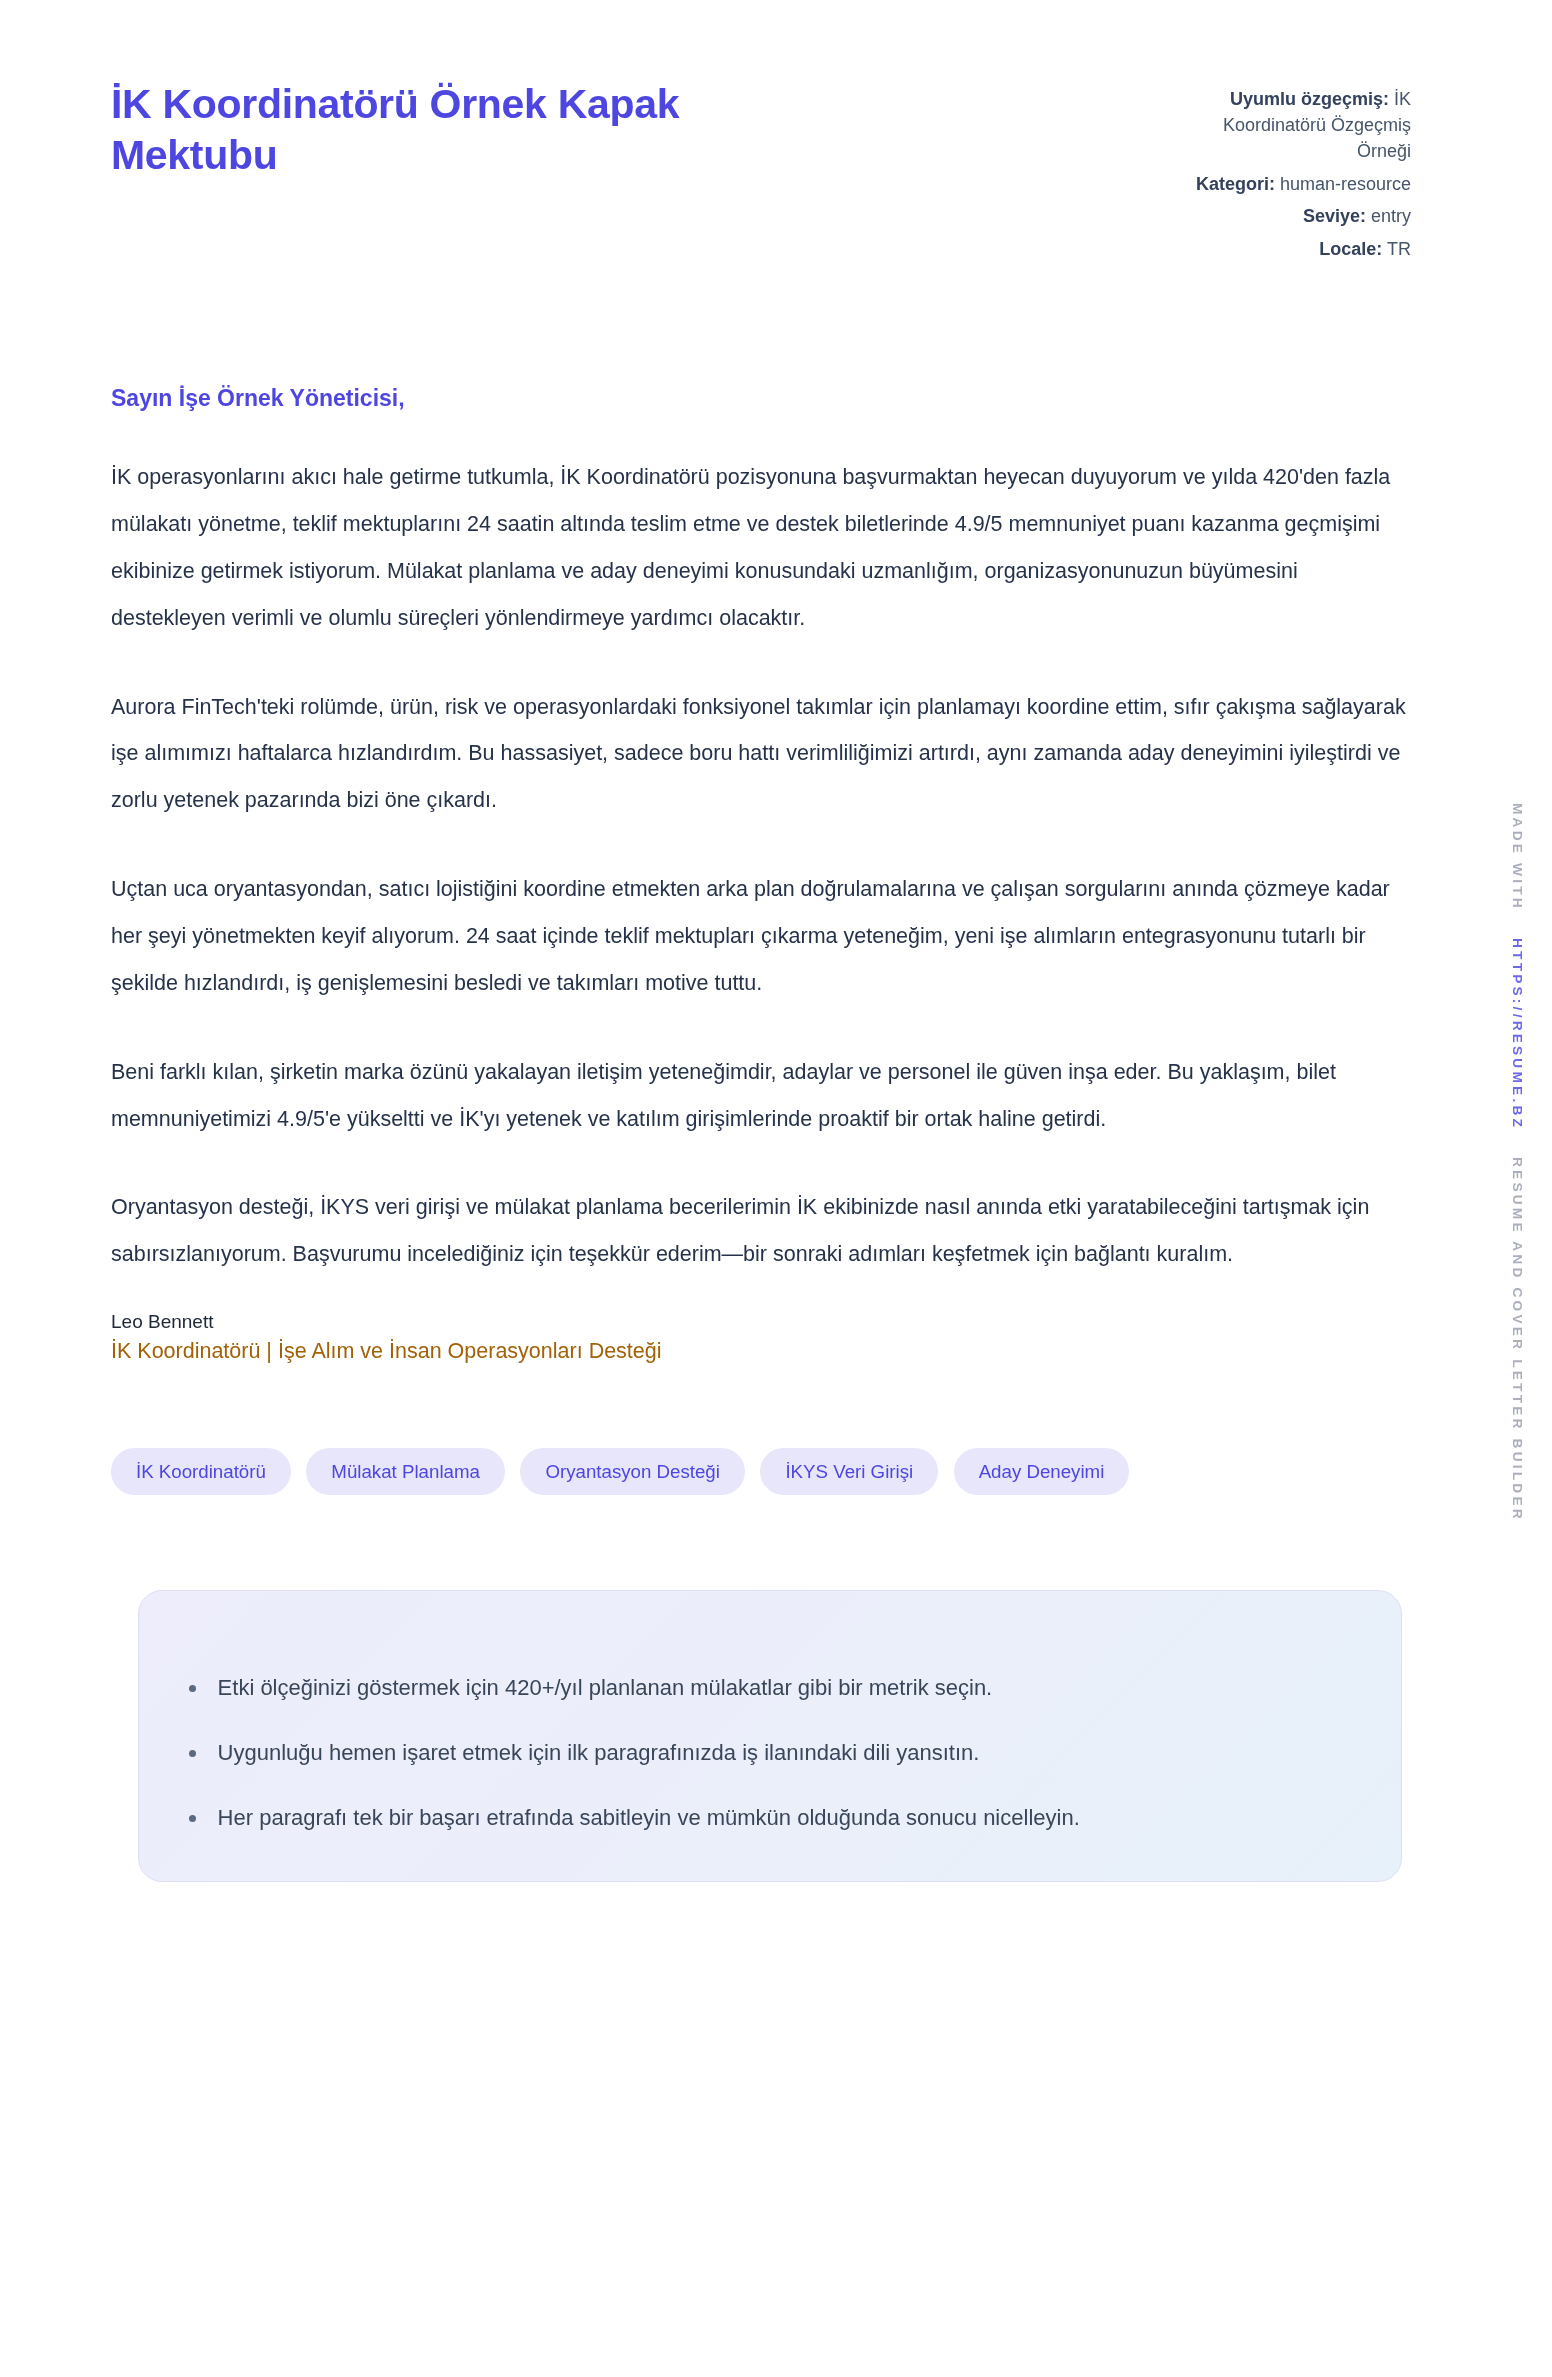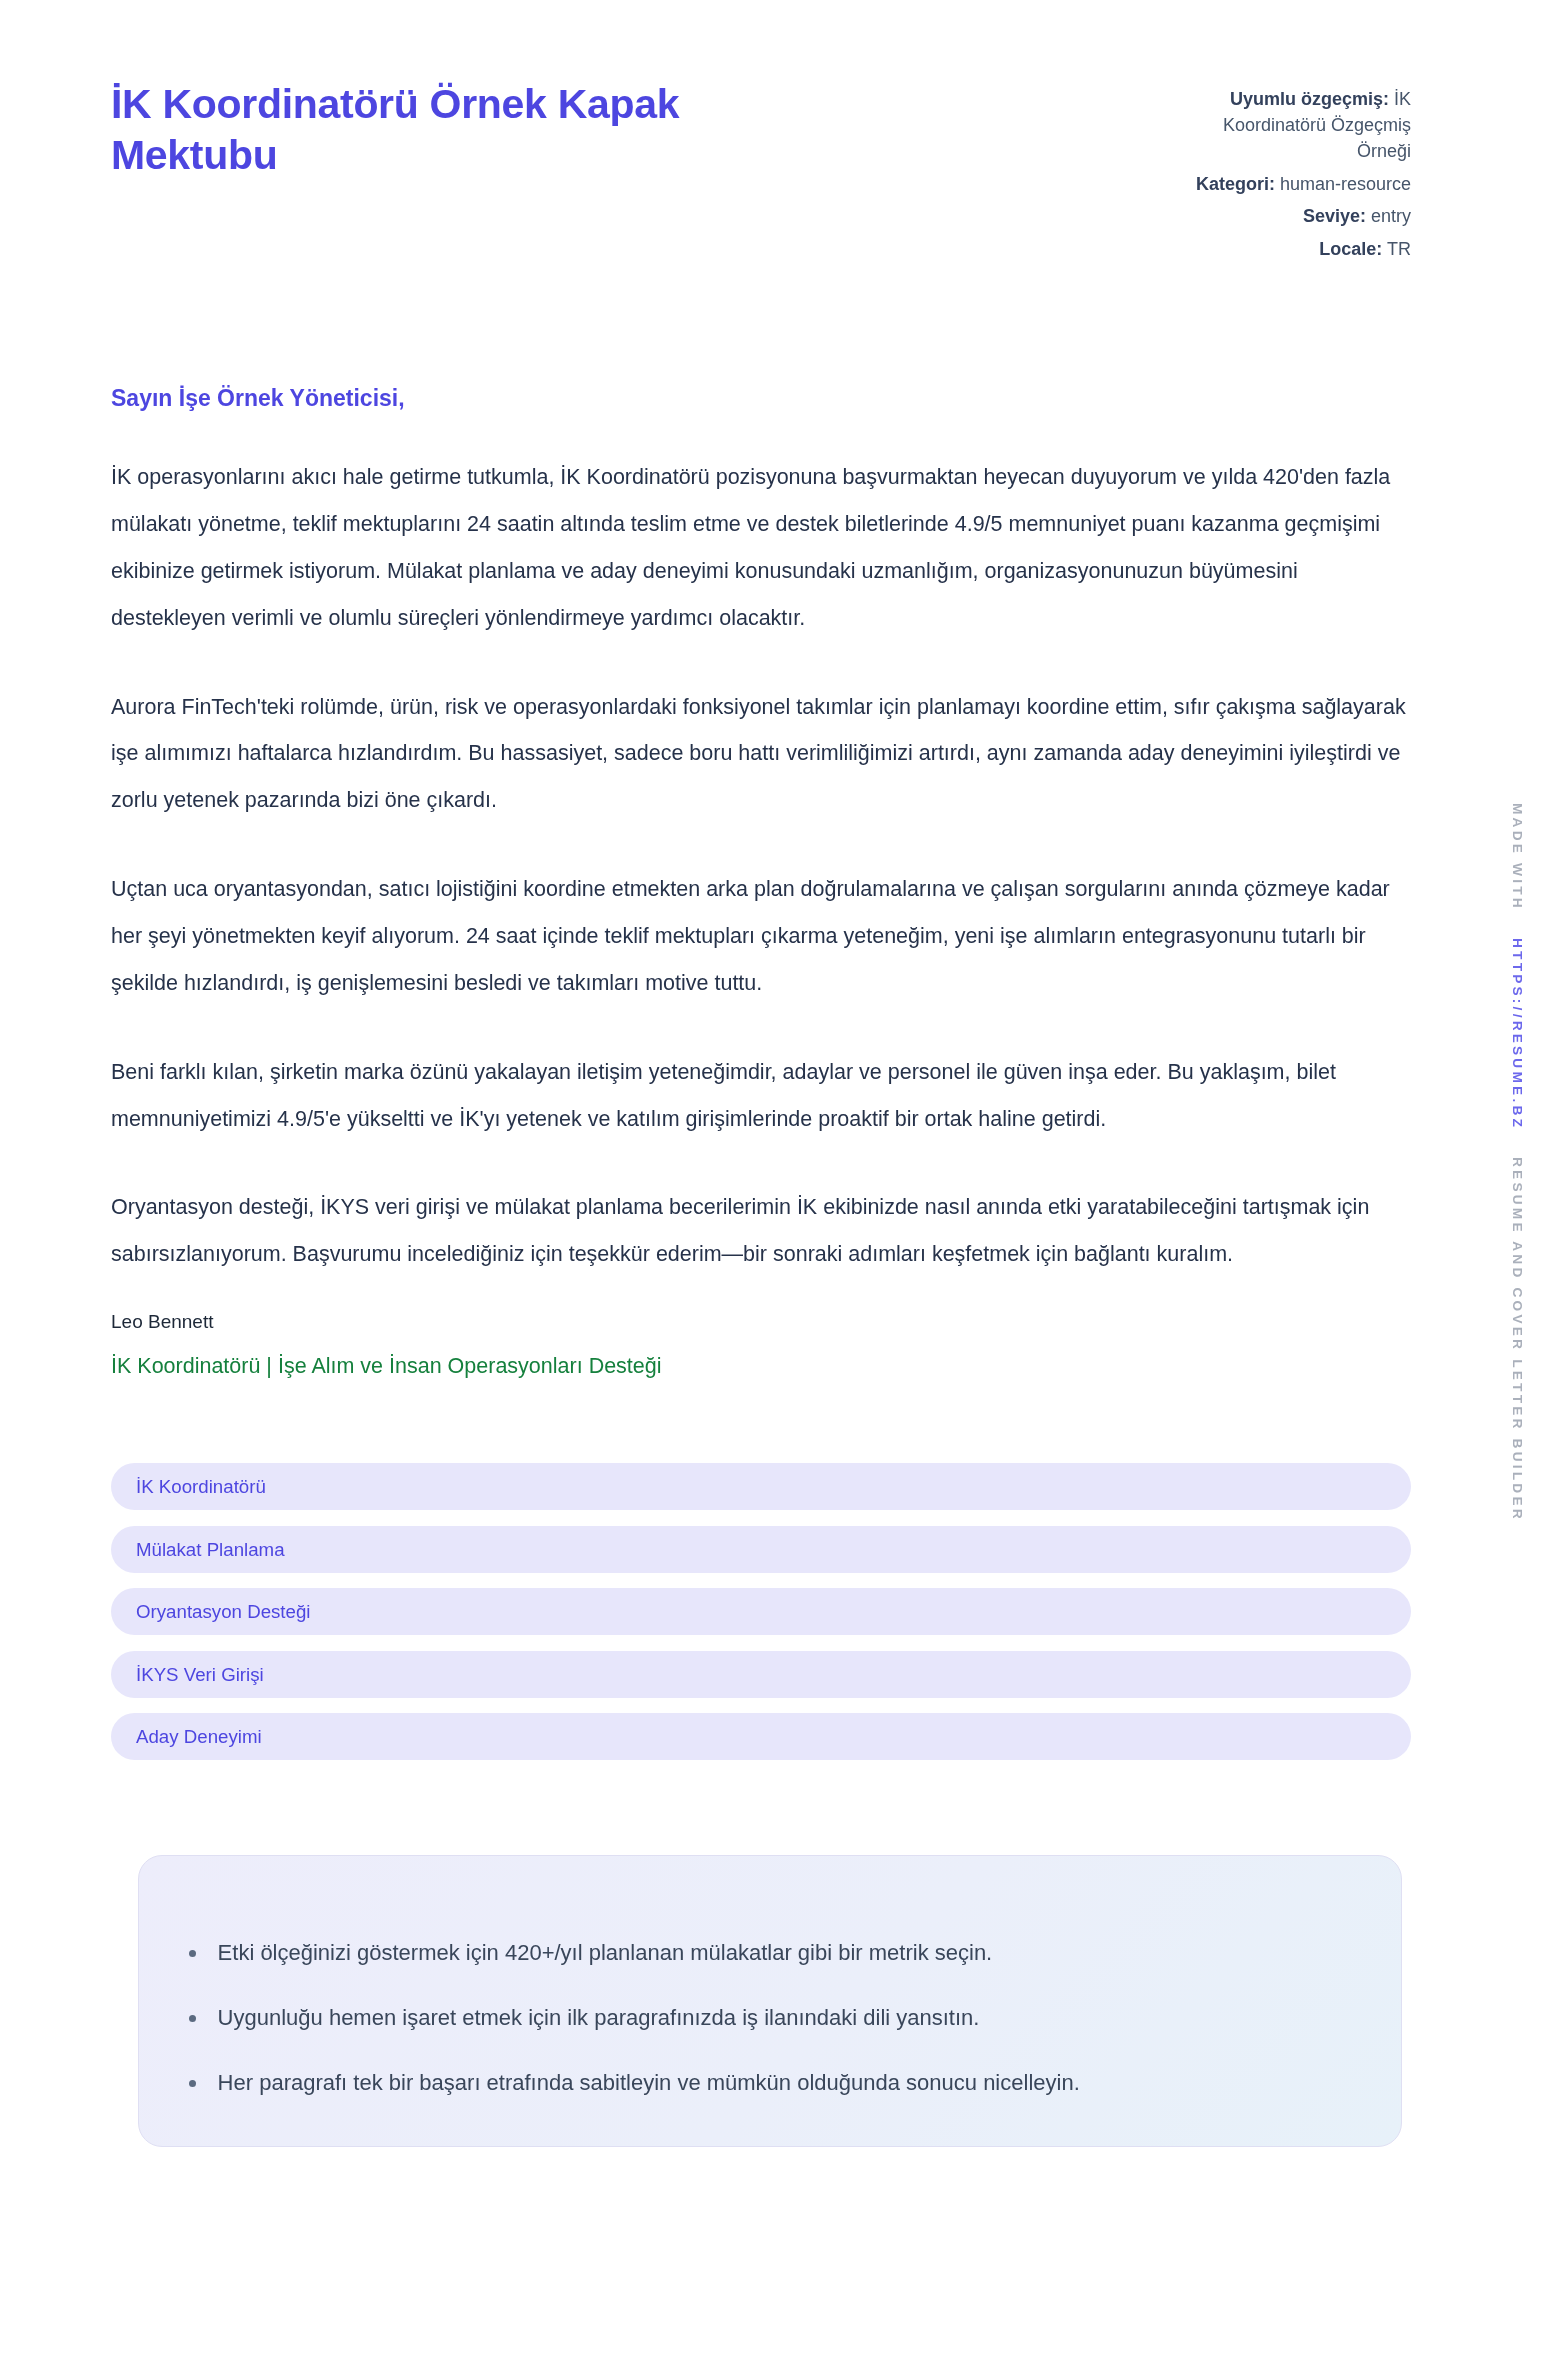--- a/index.html
+++ b/index.html
@@ -65,31 +65,30 @@
     line-height:2.18;
     color:#26324a;
   }
   .signature-name{
     margin-top:33px;
     font-size:19px;
     font-weight:400;
     color:#1d2838;
   }
   .signature-role{
-    margin-top:21px;
+    margin-top:6px;
     font-size:21.5px;
-    color:#15803d;
+    color:#a16207;
   }
   
   .tag-list{
     margin-top:84px;
     display:flex;
     flex-wrap:wrap;
     gap:15.5px;
-    flex-direction:column;
   }
   .tag{
     background:#e7e6fb;
     color:#4d46e0;
     font-size:18.7px;
     font-weight:500;
     height:47px;
     line-height:47px;
     padding:0 25px;
     border-radius:9129px;

